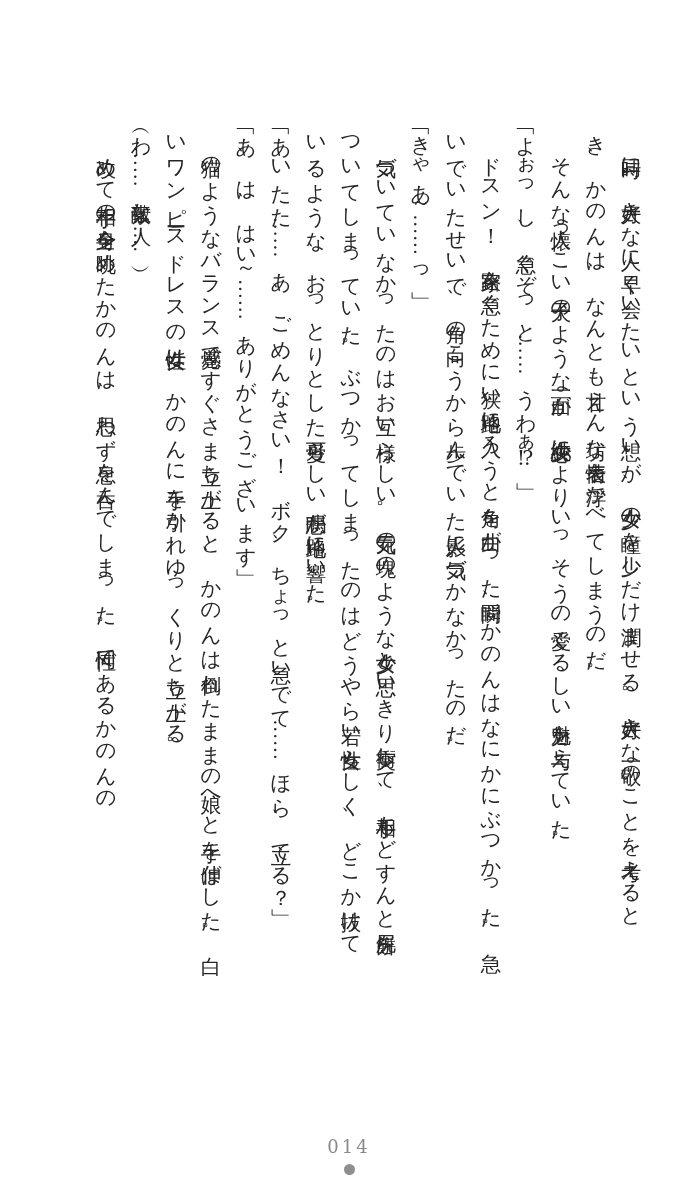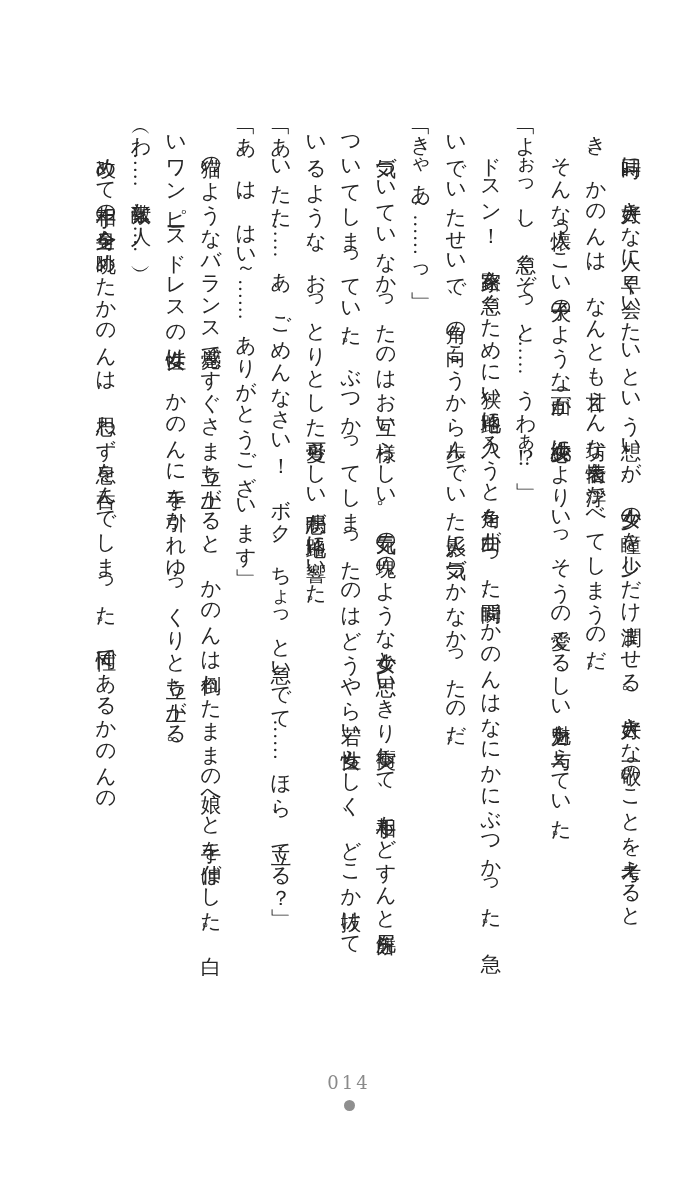--- a/index.html
+++ b/index.html
@@ -36,21 +36,21 @@
   }
   .para {
     margin: 0;
     padding: 0;
   }
   .para.indent {
     text-indent: 1em;
   }
   .folio {
     position: absolute;
-    top: 1072px;
+    top: 1136px;
     left: 0;
     width: 100%;
     text-align: center;
     color: #8a8a8a;
     font-family: "DejaVu Serif", "Liberation Serif", serif;
   }
   .folio-number {
     font-size: 18px;
     letter-spacing: 3px;
     font-weight: 400;

